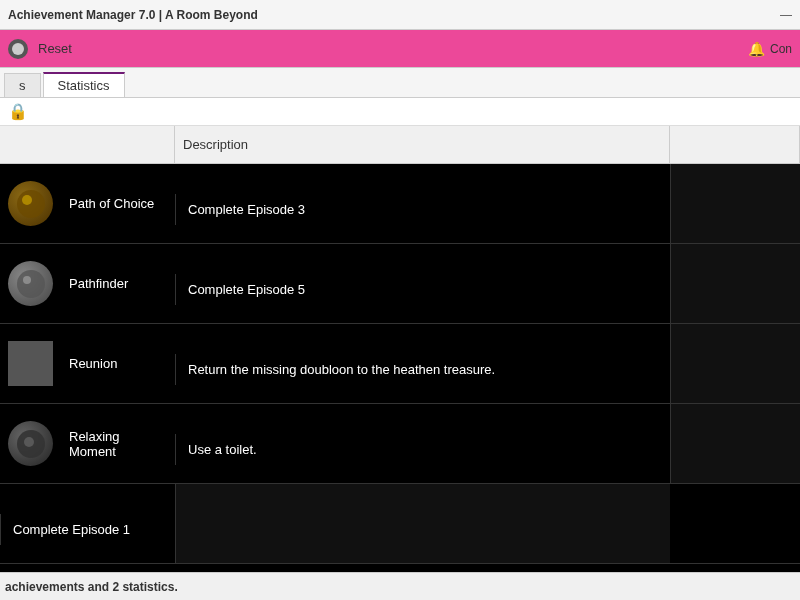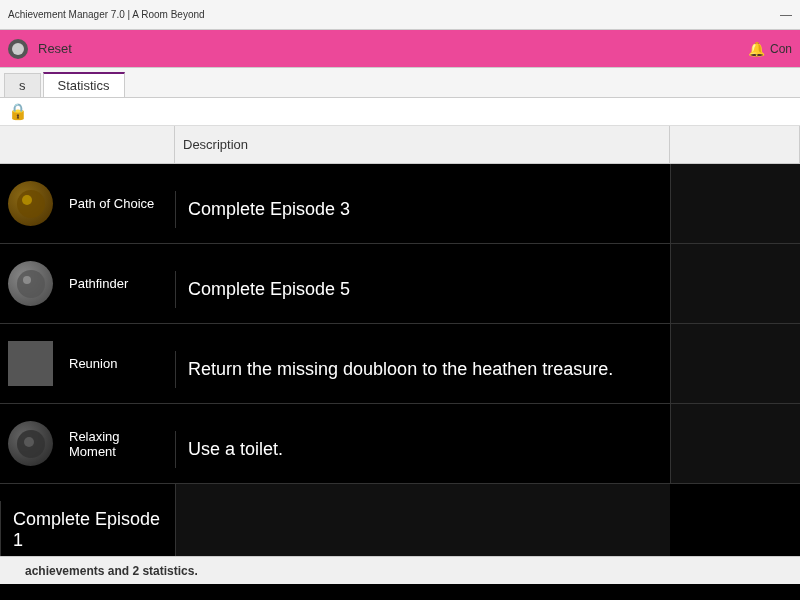--- a/index.html
+++ b/index.html
@@ -16,22 +16,23 @@
     .title-bar {
       background: #f5f5f5;
       border-bottom: 1px solid #ccc;
       height: 30px;
       display: flex;
       align-items: center;
       justify-content: space-between;
       padding: 0 8px;
     }
     .title-bar-title {
-      font-size: 10px;
-      color: #333;
+      font-size: 12px;
+      color: #333;
+      font-weight: bold;
     }
     .title-bar-controls {
       font-size: 12px;
       color: #555;
     }
 
     
     .toolbar {
       background: #ec4899;
       border-bottom: 1px solid #ccc;
@@ -173,49 +174,49 @@
       justify-content: center;
       font-size: 20px;
     }
     .ach-name {
       color: #fff;
       font-size: 13px;
     }
     .ach-desc-cell {
       padding: 8px 12px;
       color: #fff;
-      font-size: 18px;
+      font-size: 13px;
       border-left: 1px solid #333;
       margin-top: 12px;
     }
     .ach-extra-cell {
       border-left: 1px solid #333;
       background: #111;
       height: 100%;
     }
 
     
     .content-wrapper {
       display: flex;
       flex-direction: column;
       height: calc(600px - 30px - 38px - 30px);
     }
 
     
     .status-bar {
       position: absolute;
-      bottom: 16px;
+      bottom: 0;
       left: 0;
       right: 0;
       background: #f0f0f0;
       border-top: 1px solid #ccc;
       height: 28px;
       display: flex;
       align-items: center;
-      padding: 0 25px;
+      padding: 0 5px;
       font-size: 12px;
       color: #333;
       font-weight: bold;
     }
 
     
     .scroll-area {
       flex: 1;
       overflow: hidden;
       background: #000;

